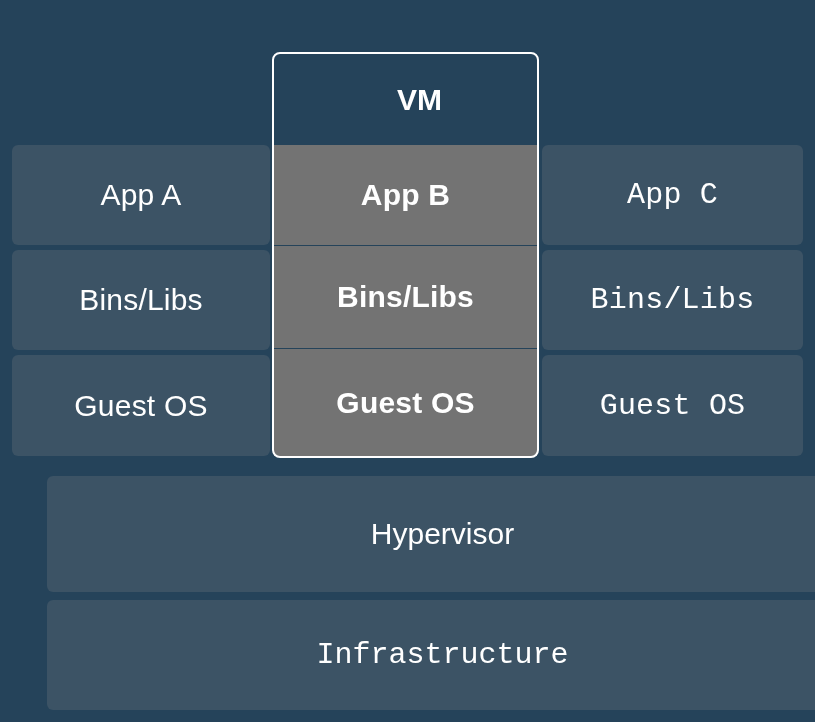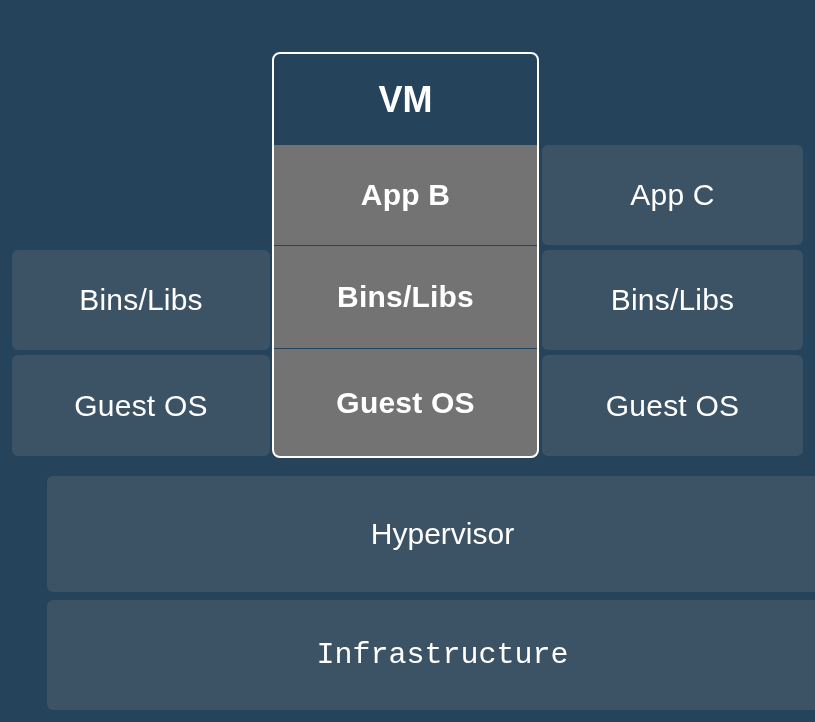--- a/index.html
+++ b/index.html
@@ -38,21 +38,21 @@
 
   .cell.highlight {
     background: #737373;
     font-weight: 700;
     border-radius: 0;
   }
 
   
   .col-left   { left: 12px;  width: 258px; }
   .col-mid    { left: 274px; width: 263px; }
-  .col-right  { left: 542px; width: 261px; }
+  .col-right  { left: 542px; width: 261px; font-family: Liberation Mono, monospace; }
 
   
   .row-app    { top: 145px; height: 100px; }
   .row-bins   { top: 250px; height: 100px; }
   .row-guest  { top: 355px; height: 101px; }
 
   
   .col-mid.row-app   { top: 145px; height: 100px; }
   .col-mid.row-bins  { top: 246px; height: 102px; }
   .col-mid.row-guest { top: 349px; height: 107px; }
@@ -87,41 +87,42 @@
     box-sizing: border-box;
     border: 2px solid #ffffff;
     border-radius: 8px;
     background: transparent;
     pointer-events: none;
     z-index: 5;
   }
 
   #vm-label {
     position: absolute;
-    left: 274px;
+    left: 288px;
     top: 54px;
     width: 263px;
     height: 91px;
     display: flex;
     align-items: center;
     justify-content: center;
     color: #ffffff;
-    font-size: 36px;
+    font-size: 30px;
     font-weight: 700;
     line-height: 1;
     z-index: 6;
   }
 </style>
 </head>
 <body>
 
 <div id="diagram">
 
   <div id="vm-label">VM</div>
 
+  <div class="cell col-left row-app">App A</div>
   <div class="cell col-mid row-app highlight">App B</div>
   <div class="cell col-right row-app">App C</div>
 
   <div class="cell col-left row-bins">Bins/Libs</div>
   <div class="cell col-mid row-bins highlight">Bins/Libs</div>
   <div class="cell col-right row-bins">Bins/Libs</div>
 
   <div class="cell col-left row-guest">Guest OS</div>
   <div class="cell col-mid row-guest highlight">Guest OS</div>
   <div class="cell col-right row-guest">Guest OS</div>

